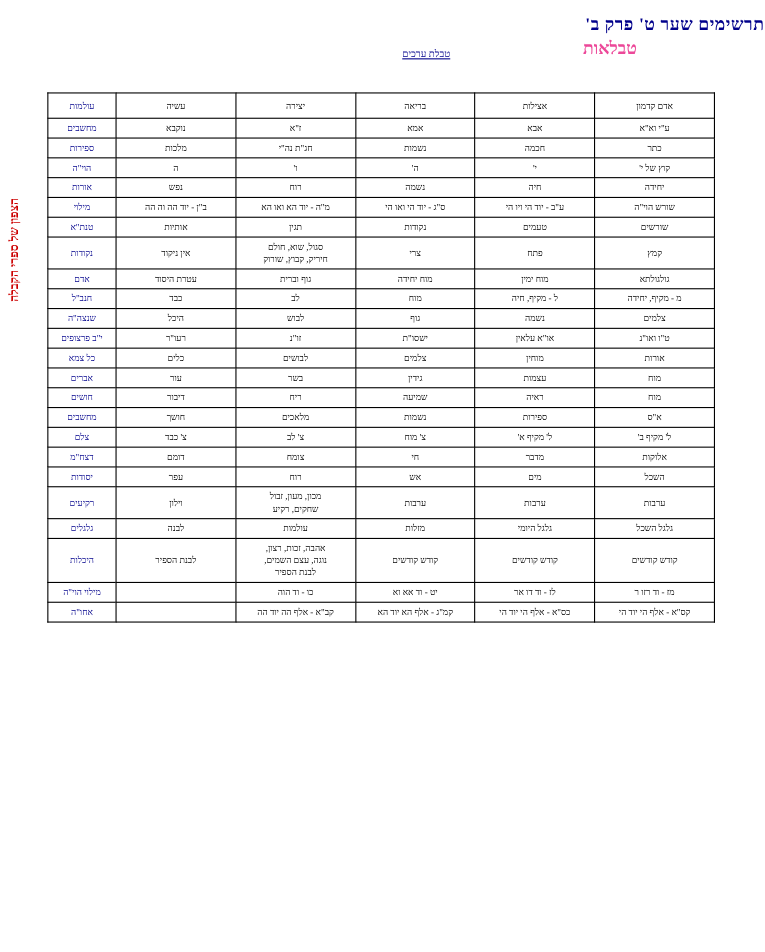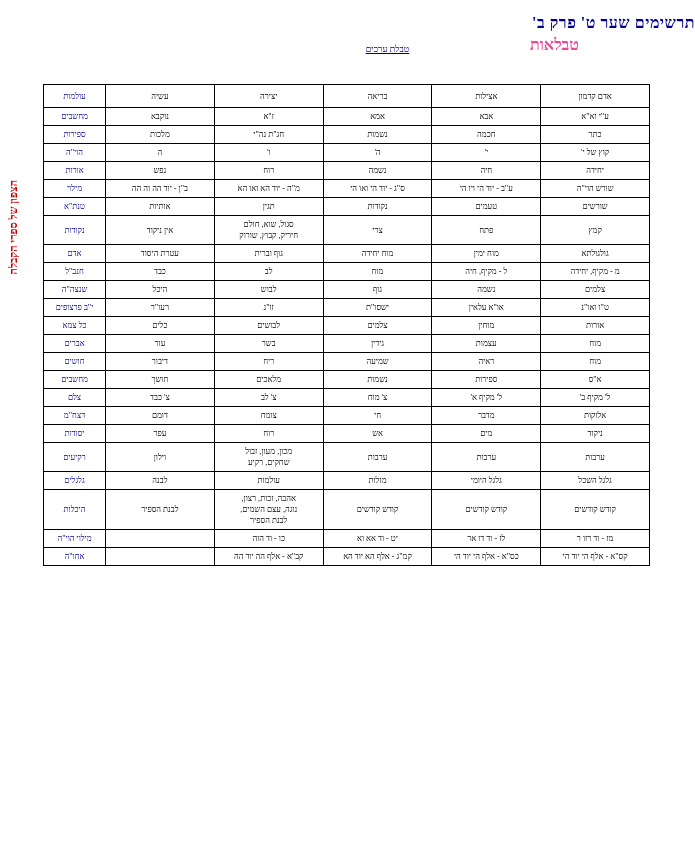--- a/index.html
+++ b/index.html
@@ -259,21 +259,21 @@
         </tr>
         <tr>
           <td>אלוקות</td>
           <td>מדבר</td>
           <td>חי</td>
           <td>צומח</td>
           <td>דומם</td>
           <td class="rowhead">דצח"מ</td>
         </tr>
         <tr>
-          <td>ניקוד</td>
+          <td>השכל</td>
           <td>מים</td>
           <td>אש</td>
           <td>רוח</td>
           <td>עפר</td>
           <td class="rowhead">יסודות</td>
         </tr>
         <tr>
           <td>ערבות</td>
           <td>ערבות</td>
           <td>ערבות</td>

